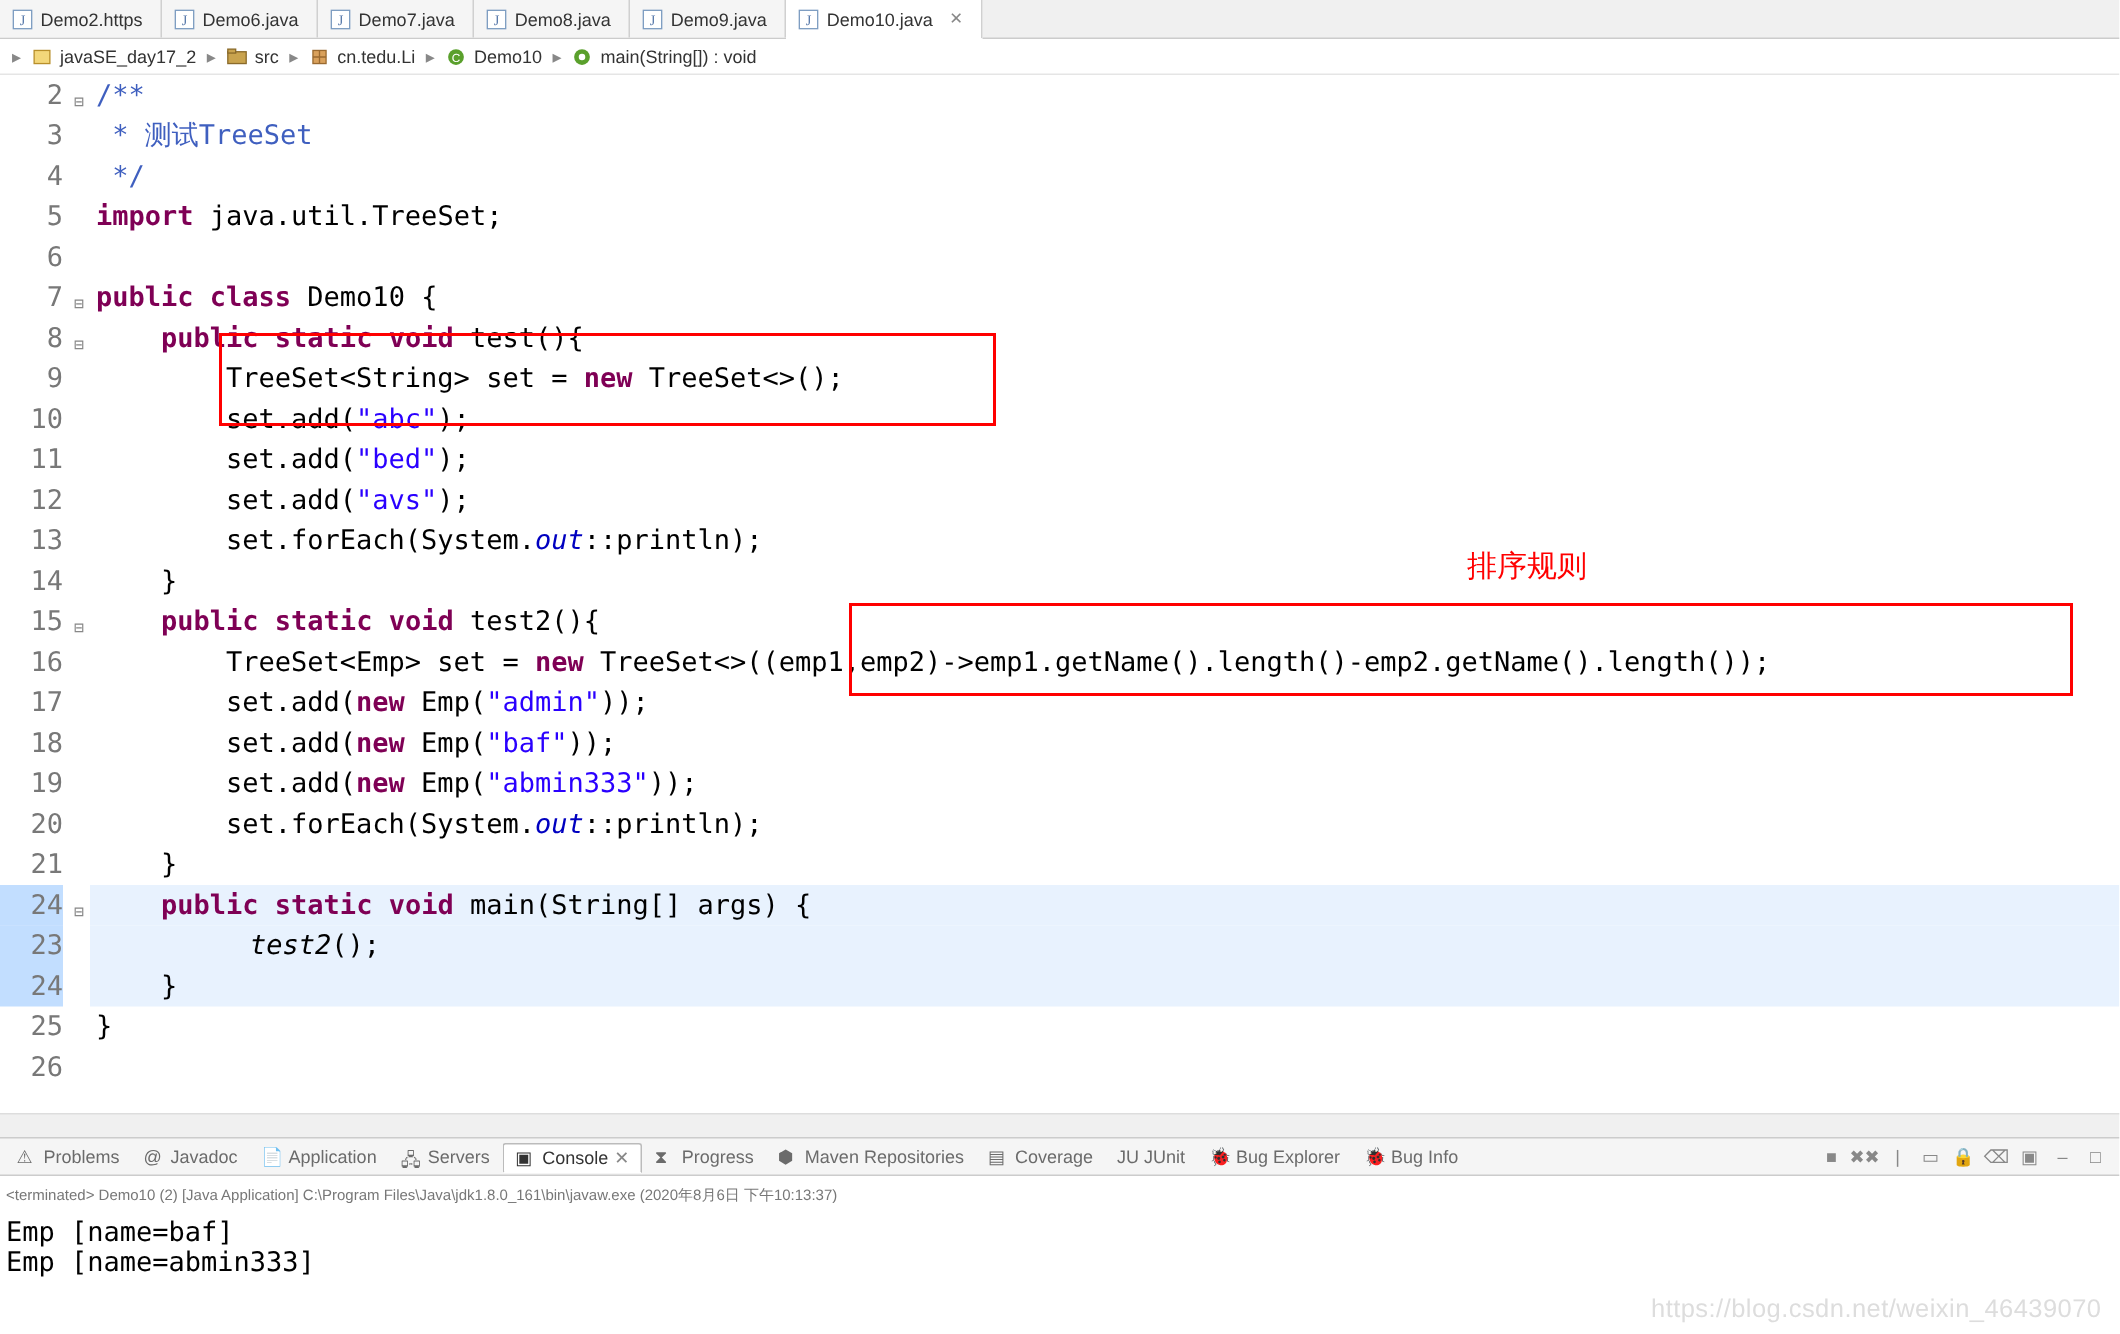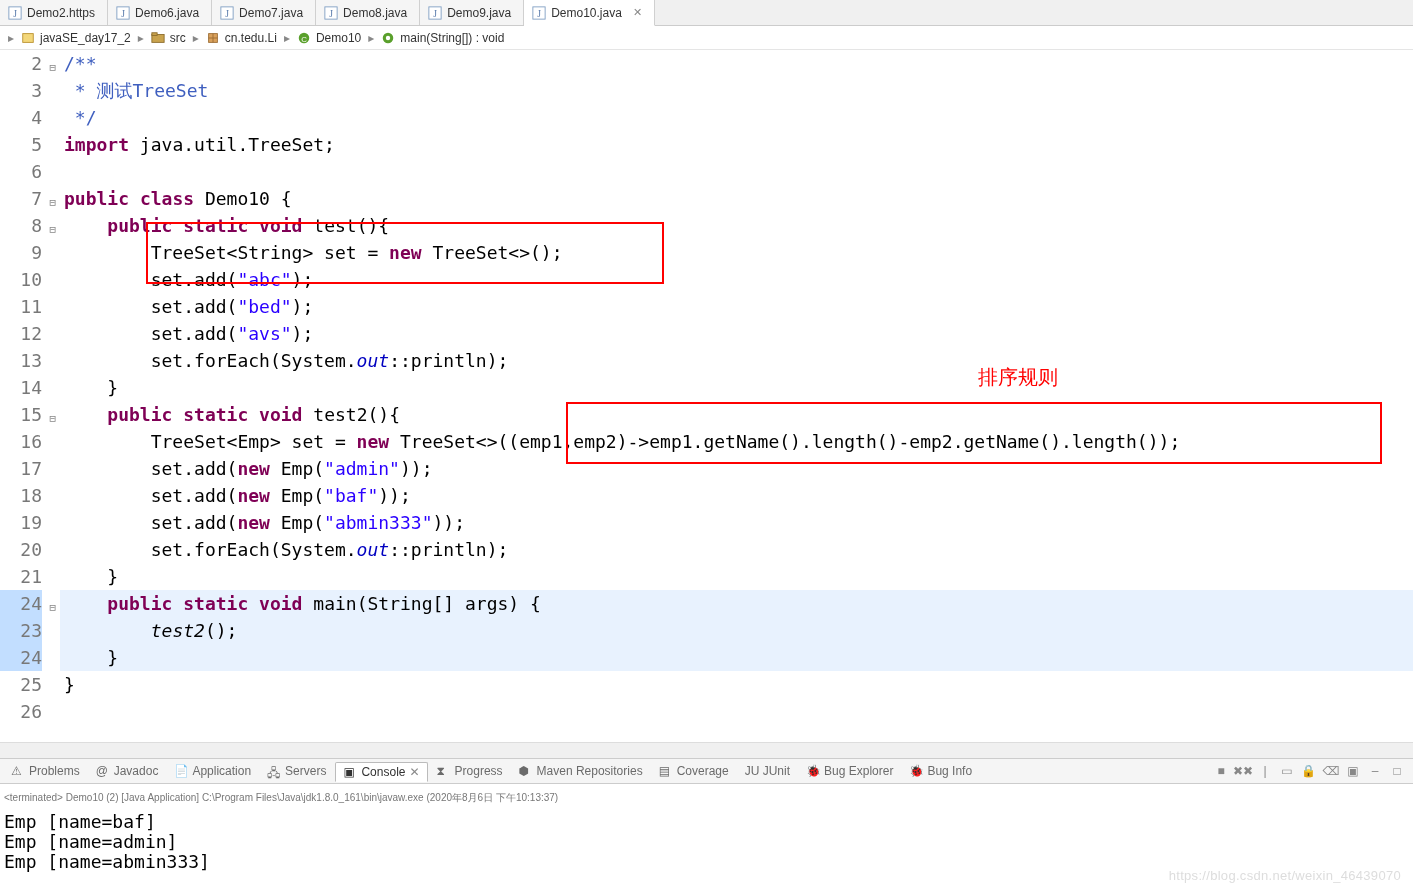--- a/index.html
+++ b/index.html
@@ -23,40 +23,40 @@
   .gutter .fold::after { content: "⊟"; position: absolute; right: -14px; top: 4px; font-size: 11px; color: #888; }
   .gutter .hln { background: rgba(144,195,255,0.55); }
   
   .code { position: absolute; left: 60px; right: 0; top: 0; height: 100%; font-family: Consolas, monospace; font-size: 18px; line-height: 27px; white-space: pre; color: #000; }
   .code .row { height: 27px; padding-left: 4px; }
   .code .hlrow { background: rgba(232,242,254,1); }
   .kw { color: #7f0055; font-weight: bold; }
   .cm { color: #3f5fbf; }
   .str { color: #2a00ff; }
   .fld { color: #0000c0; font-style: italic; }
-  .it { font-style: italic; }
+  .it { font-style: italic; margin-left: 16px; }
   
   .redbox { position: absolute; border: 2px solid #ff0000; pointer-events: none; }
   .redtext { position: absolute; color: #ff0000; font-size: 20px; font-family: SimSun, serif; }
   
   .hscroll { height: 16px; background: #f0f0f0; border-top: 1px solid #ddd; }
   
   .views-tabs { display: flex; align-items: center; height: 26px; background: #f5f5f5; border-top: 1px solid #ccc; border-bottom: 1px solid #ccc; padding: 0 4px; gap: 2px; }
   .vtab { display: flex; align-items: center; gap: 4px; padding: 2px 7px; color: #6b6b6b; cursor: pointer; }
   .vtab.active { background: #fff; border: 1px solid #bbb; border-bottom: 1px solid #fff; margin-bottom: -1px; color: #333; border-radius: 2px 2px 0 0; }
   .vtab .vicon { width: 14px; height: 14px; display:inline-block; }
   .views-tabs .spacer { flex: 1; }
   .toolbar-icons { display: flex; gap: 6px; align-items: center; color: #888; padding-right: 4px;}
   .toolbar-icons span { width: 16px; height: 16px; display:inline-flex; align-items:center; justify-content:center; font-size:12px; cursor:pointer; }
   
   .console-body { padding: 2px 4px; font-family: Consolas, monospace; font-size: 14px; line-height: 20px; }
   .console-status { color: #777; font-family: "Segoe UI", Tahoma, sans-serif; font-size: 10px; padding: 2px 0 4px 0; }
   .console-out { color: #000; font-size: 18px; }
   
-  .watermark { position: absolute; right: 12px; bottom: 6px; color: #ddd; font-size: 13px; letter-spacing: 0.3px; }
+  .watermark { position: absolute; right: 12px; bottom: 6px; color: #ddd; font-size: 17px; letter-spacing: 0.3px; }
 </style>
 </head>
 <body>
 
 <div class="tabs" id="tabs">
     <div class="tab">
       <span class="jicon"><svg viewBox="0 0 16 16">
           <rect x="1" y="1" width="14" height="14" fill="#fff" stroke="#7c9cc1"></rect>
           <text x="8" y="12" text-anchor="middle" font-size="11" fill="#5b7cac" font-family="Consolas">J</text>
         </svg></span>
@@ -236,18 +236,17 @@
       <span>▣</span>
       <span>–</span>
       <span>□</span>
     </div>
   </div>
 
 <div class="console-body">
   <div class="console-status">&lt;terminated&gt; Demo10 (2) [Java Application] C:\Program Files\Java\jdk1.8.0_161\bin\javaw.exe (2020年8月6日 下午10:13:37)</div>
   <div id="console-out">
       <div class="console-out">Emp [name=baf]</div>
-      <div class="console-out">Emp [name=admin]</div>
       <div class="console-out">Emp [name=abmin333]</div>
     </div>
 </div>
 
 <div class="watermark">https://blog.csdn.net/weixin_46439070</div>
 
 </body></html>

